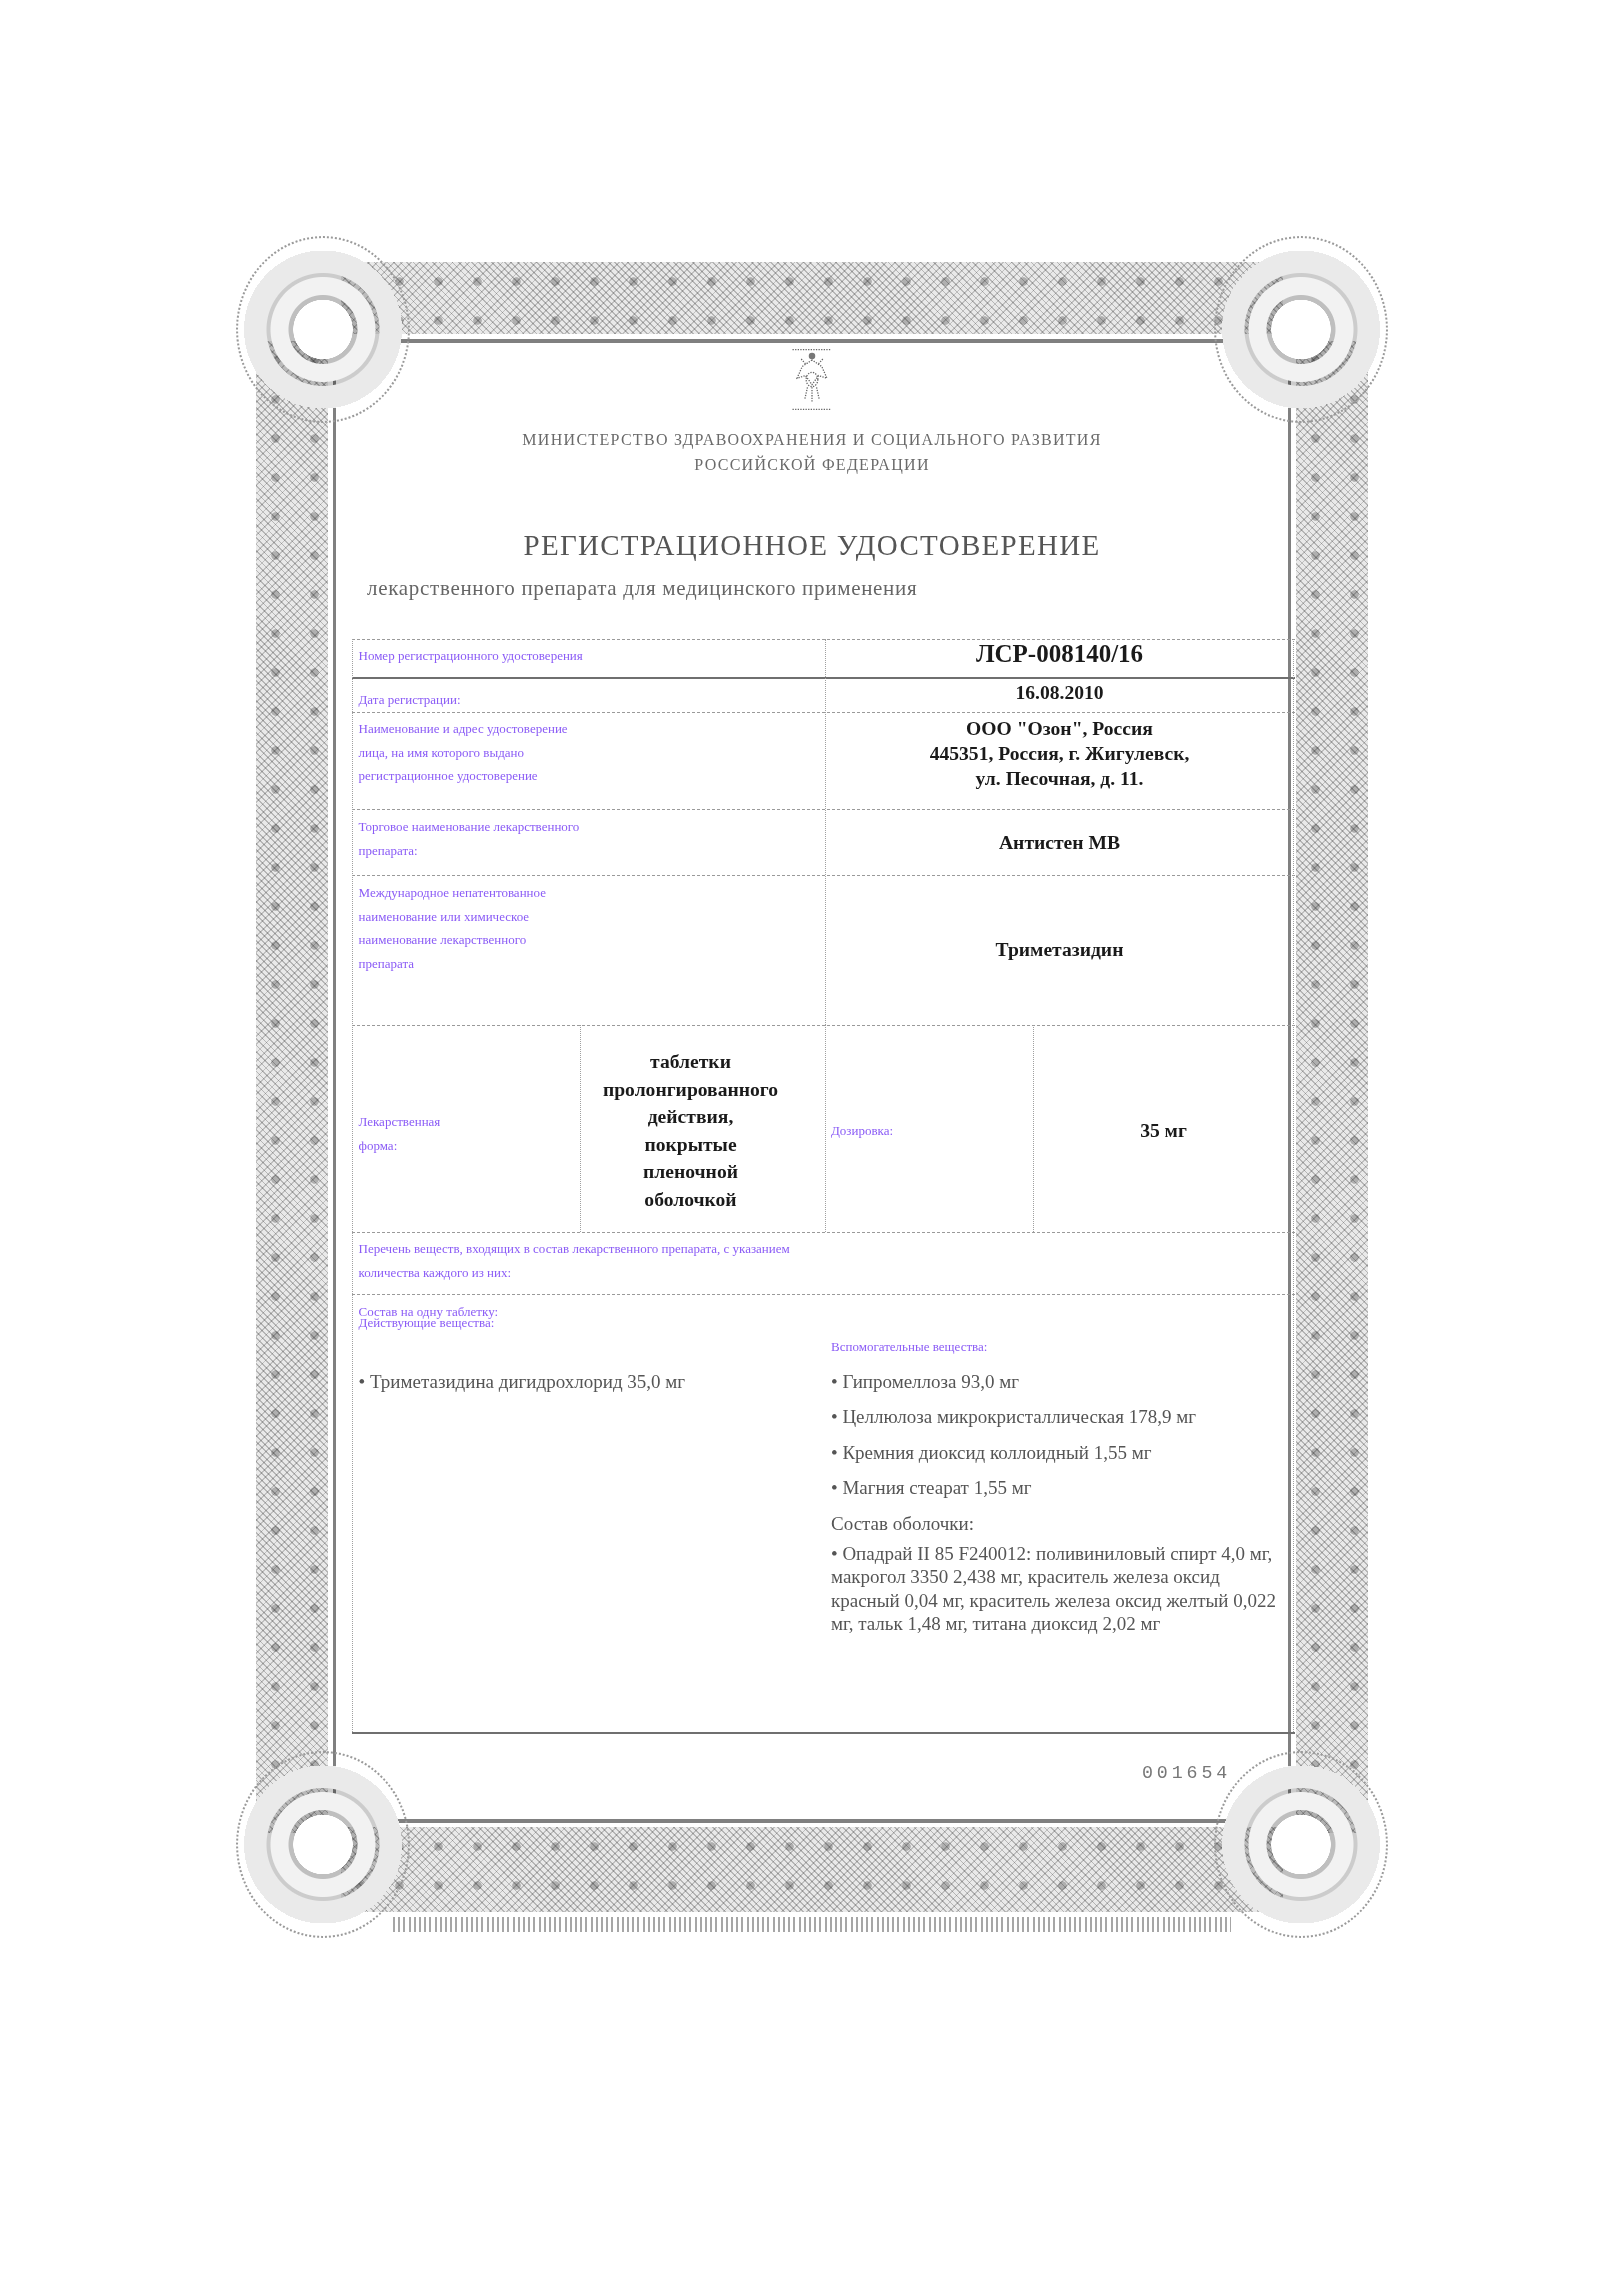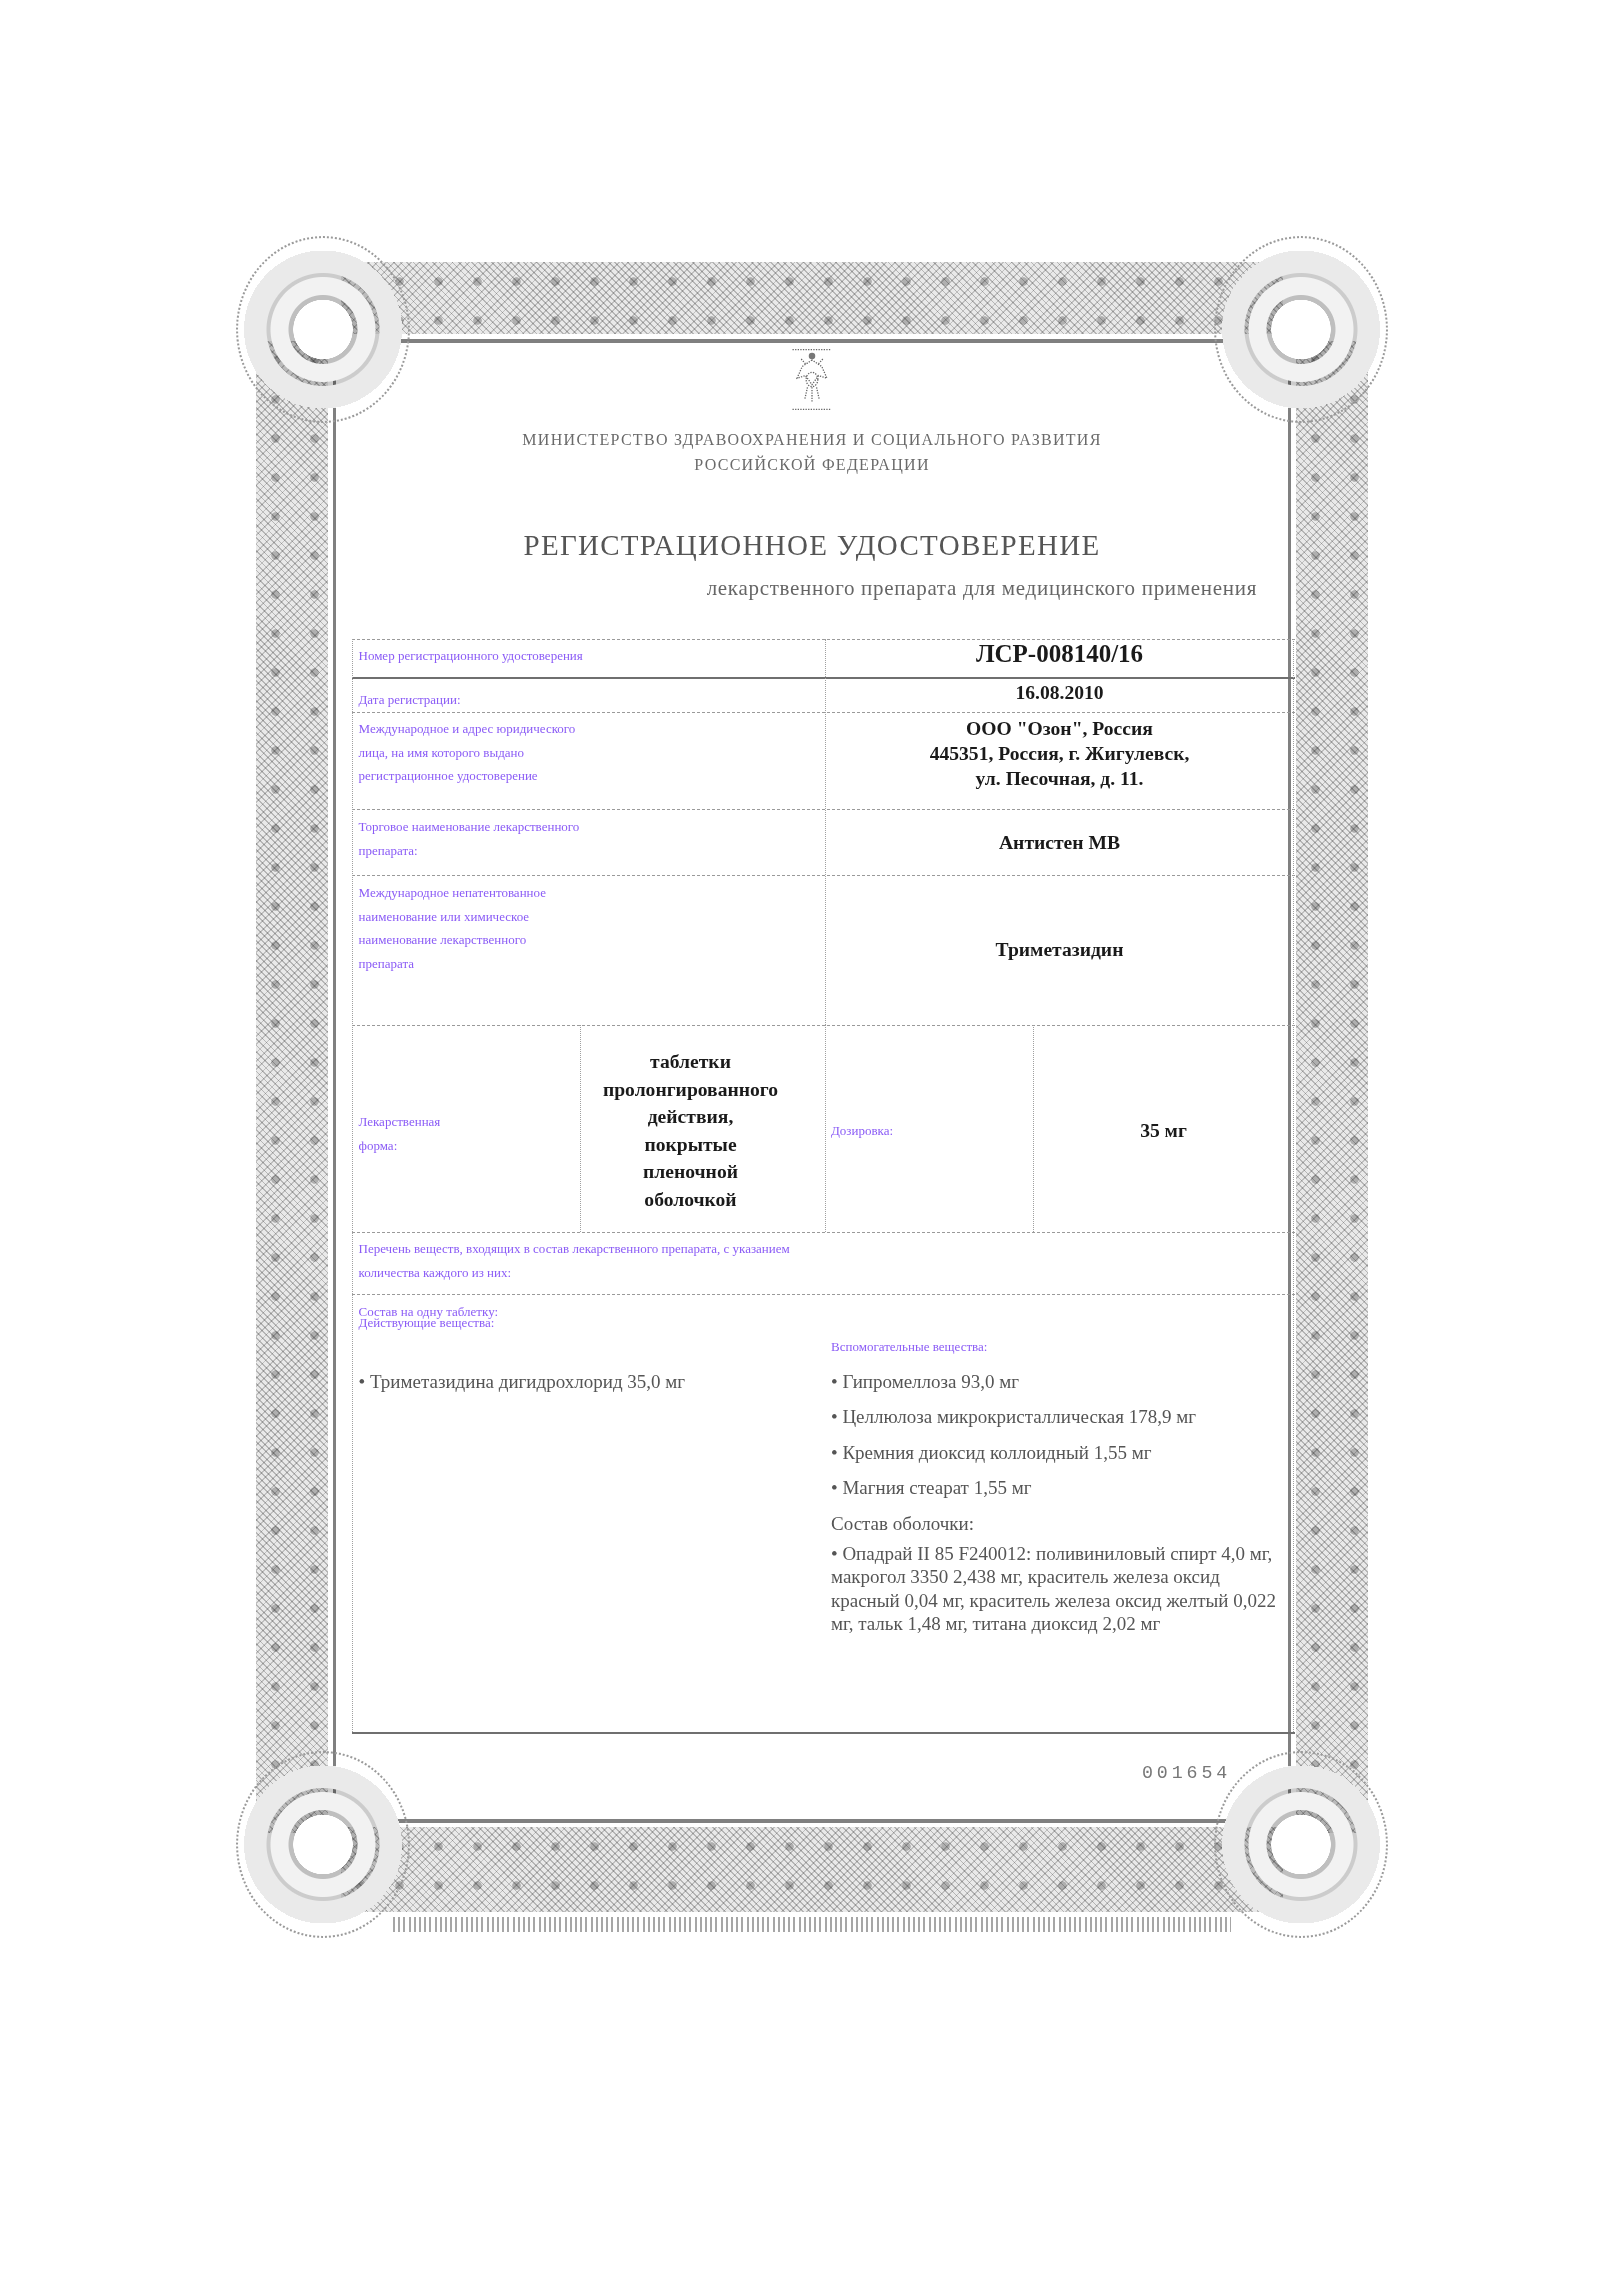--- a/index.html
+++ b/index.html
@@ -38,21 +38,21 @@
     
     .emblem { position: absolute; left: 782px; top: 340px; width: 59px; height: 79px;
               display: flex; align-items: center; justify-content: center; }
     .emblem svg { width: 46px; height: 65px; }
     .ministry { position: absolute; left: 367px; width: 890px; text-align: center;
                 font-size: 16px; letter-spacing: 1.3px; color: #6a6a6a; line-height: 26px; }
     .ministry.l1 { top: 427px; }
     .ministry.l2 { top: 452px; }
     .doc-title { position: absolute; left: 367px; width: 890px; top: 529px; text-align: center;
                  font-size: 29px; letter-spacing: 1.3px; color: #555; }
-    .doc-subtitle { position: absolute; left: 367px; width: 890px; top: 576px; text-align: right;
+    .doc-subtitle { position: absolute; left: 367px; width: 890px; top: 576px; text-align: left;
                     font-size: 21px; color: #666; letter-spacing: 0.7px; }
 
     
     .tbl { position: absolute; left: 352px; top: 632px; width: 943px; height: 1101px; }
     .hl { position: absolute; left: 0; right: 0; height: 0; border-top: 1.3px dashed #9a9a9a; }
     .hl.solid { border-top: 2px solid #6f6f6f; }
     .vl { position: absolute; width: 0; border-left: 1.3px dotted #a0a0a0; }
     .cell { position: absolute; font-size: 13px; line-height: 23.6px; color: #8b5cf6; }
     .val  { position: absolute; text-align: center; font-weight: bold; color: #1a1a1a; font-size: 19.6px; line-height: 25px; }
     .val.big { font-size: 25px; }
@@ -115,21 +115,21 @@
   <div class="vl" style="left:473px; top:393px; height:207px"></div>
   <div class="vl" style="left:681px; top:393px; height:207px"></div>
 
   <div class="cell" style="left:6.5px; top:11.8px">Номер регистрационного удостоверения</div>
   <div class="val big" style="left:473px; width:469px; top:9.2px">ЛСР-008140/16</div>
 
   <div class="cell" style="left:6.5px; top:56px">Дата регистрации:</div>
   <div class="val" style="left:473px; width:469px; top:48px">16.08.2010</div>
 
   <div class="cell" style="left:6.5px; top:85px">
-    <div>Международное и адрес юридического</div>
+    <div>Наименование и адрес удостоверение</div>
     <div>лица, на имя которого выдано</div>
     <div>регистрационное удостоверение</div>
   </div>
   <div class="val" style="left:473px; width:469px; top:84px">
     <div>ООО "Озон", Россия</div>
     <div>445351, Россия, г. Жигулевск,</div>
     <div>ул. Песочная, д. 11.</div>
   </div>
 
   <div class="cell" style="left:6.5px; top:183px">

